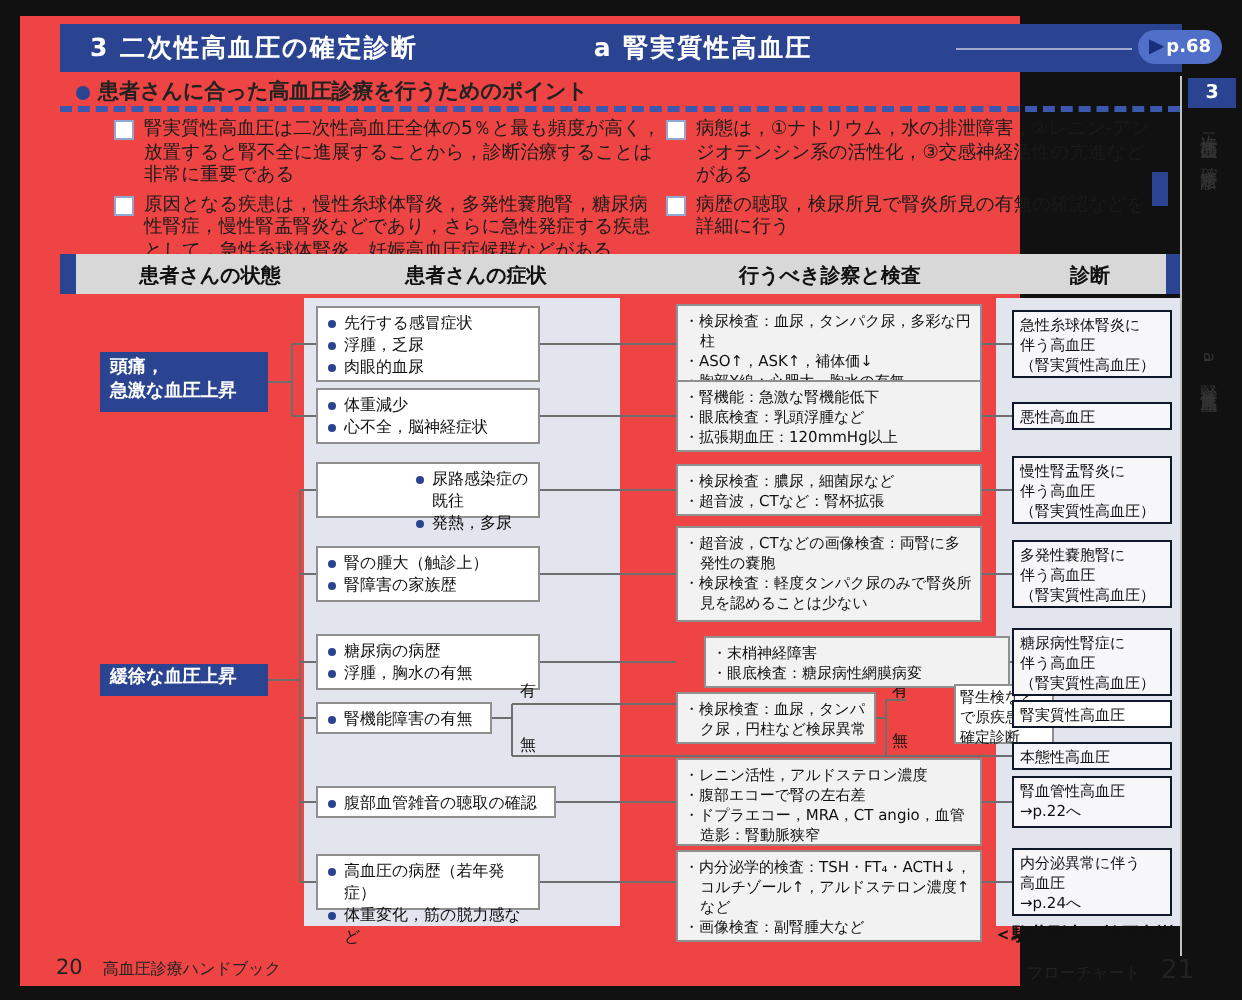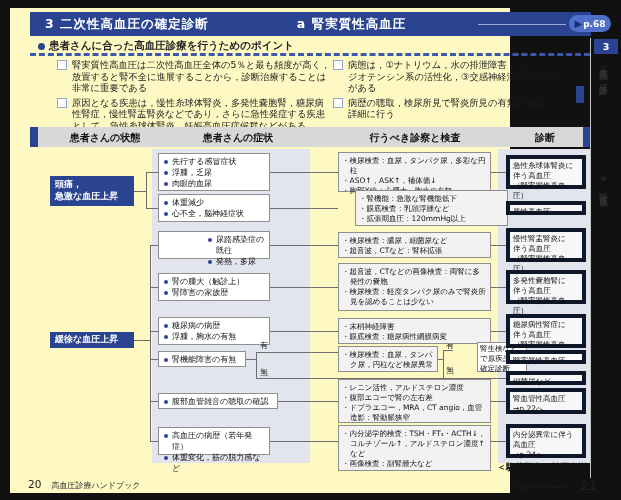--- a/index.html
+++ b/index.html
@@ -1,17 +1,17 @@
 <!DOCTYPE html>
 <html><head>
 <meta charset="utf-8">
 <style>
   html,body{margin:0;padding:0;background:#444;}
   #stage{position:relative;width:621px;height:500px;background:#111;font-family:"DejaVu Sans",sans-serif;overflow:hidden;}
-  #page{position:absolute;left:10px;top:8px;width:500px;height:485px;background:#fef9c3;}
+  #page{position:absolute;left:10px;top:8px;width:500px;height:485px;background:#ef4444;}
   .abs{position:absolute;}
   
   #hdr{left:20px;top:4px;width:561px;height:24px;background:#2a4492;color:#fff;display:flex;align-items:center;}
   #hdr .t1{margin-left:15px;font-size:12.5px;font-weight:bold;letter-spacing:1px;}
   #hdr .t2{margin-left:88px;font-size:12.5px;font-weight:bold;letter-spacing:1px;}
   #hdr .hline{position:absolute;left:448px;top:12px;width:88px;height:1px;background:rgba(255,255,255,.55);}
   #pill{position:absolute;left:539px;top:3px;width:42px;height:17px;background:#4f6fc8;border-radius:9px;color:#fff;display:flex;align-items:center;justify-content:center;font-size:9px;font-weight:bold;}
   #pill .arr{color:#16307c;font-size:10px;margin-right:1px;}
   
   #pts-head{left:28px;top:31px;font-size:10.5px;font-weight:bold;color:#222;display:flex;align-items:center;}
@@ -29,21 +29,21 @@
   .th{top:123px;font-size:10px;font-weight:bold;color:#111;text-align:center;}
   
   .panel{top:141px;height:314px;background:#e2e4ee;}
   
   .state{background:#2a4492;color:#fff;font-weight:bold;font-size:9px;line-height:12px;padding:2px 5px;box-sizing:border-box;}
   .sym{background:#fff;border:1px solid #8f8f8f;font-size:8px;line-height:11px;padding:2px 3px 2px 4px;box-sizing:border-box;color:#111;}
   .sym .li{padding-left:9px;position:relative;}
   .sym .li::before{content:"";position:absolute;left:1px;top:3.5px;width:4px;height:4px;border-radius:50%;background:#2a4492;}
   .exam{background:#f2f2f2;border:1px solid #8f8f8f;font-size:7.5px;line-height:10px;padding:2.5px 3px;box-sizing:border-box;color:#111;}
   .exam .li{padding-left:8px;text-indent:-8px;}
-  .diag{background:#f7f7fa;border:4px solid #0f172a;font-size:7.5px;line-height:10px;padding:1.5px 3px;box-sizing:border-box;color:#111;}
+  .diag{background:#f7f7fa;border:1px solid #0f172a;font-size:7.5px;line-height:10px;padding:1.5px 3px;box-sizing:border-box;color:#111;}
   .blabel{font-size:8px;color:#111;}
   #authors{left:420px;top:453px;width:166px;text-align:right;font-size:9px;font-weight:bold;color:#111;}
   
   #ftL{left:18px;top:470px;display:flex;align-items:baseline;color:#222;}
   #ftL .pn{font-size:10.5px;margin-right:10px;text-align:center;}
   #ftL .bk{font-size:8px;}
   #ftR{left:495px;top:470px;width:92px;display:flex;align-items:baseline;justify-content:flex-end;color:#222;}
   #ftR .sec{font-size:8px;margin-right:10px;}
   #ftR .pn{font-size:13px;}
   
@@ -162,34 +162,34 @@
   <div class="abs blabel" style="left:250px;top:332px;">有</div>
   <div class="abs blabel" style="left:250px;top:359px;">無</div>
   <div class="abs blabel" style="left:436px;top:332px;">有</div>
   <div class="abs blabel" style="left:436px;top:357px;">無</div>
 
   <div class="abs exam" style="left:328px;top:144px;width:153px;height:40px;">
     <div class="li">・検尿検査：血尿，タンパク尿，多彩な円柱</div>
     <div class="li">・ASO↑，ASK↑，補体価↓</div>
     <div class="li">・胸部X線：心肥大，胸水の有無</div>
   </div>
-  <div class="abs exam" style="left:328px;top:182px;width:153px;height:36px;margin-left:17px;">
+  <div class="abs exam" style="left:328px;top:182px;width:153px;height:36px;">
     <div class="li">・腎機能：急激な腎機能低下</div>
     <div class="li">・眼底検査：乳頭浮腫など</div>
     <div class="li">・拡張期血圧：120mmHg以上</div>
   </div>
   <div class="abs exam" style="left:328px;top:224px;width:153px;height:26px;">
     <div class="li">・検尿検査：膿尿，細菌尿など</div>
     <div class="li">・超音波，CTなど：腎杯拡張</div>
   </div>
   <div class="abs exam" style="left:328px;top:255px;width:153px;height:48px;">
     <div class="li">・超音波，CTなどの画像検査：両腎に多発性の嚢胞</div>
     <div class="li">・検尿検査：軽度タンパク尿のみで腎炎所見を認めることは少ない</div>
   </div>
-  <div class="abs exam" style="left:328px;top:310px;width:153px;height:26px;">
+  <div class="abs exam" style="left:342px;top:310px;width:153px;height:26px;">
     <div class="li">・末梢神経障害</div>
     <div class="li">・眼底検査：糖尿病性網膜病変</div>
   </div>
   <div class="abs exam" style="left:328px;top:338px;width:100px;height:26px;">
     <div class="li">・検尿検査：血尿，タンパク尿，円柱など検尿異常</div>
   </div>
   <div class="abs exam" style="left:328px;top:371px;width:153px;height:44px;">
     <div class="li">・レニン活性，アルドステロン濃度</div>
     <div class="li">・腹部エコーで腎の左右差</div>
     <div class="li">・ドプラエコー，MRA，CT angio，血管造影：腎動脈狭窄</div>
@@ -225,21 +225,21 @@
   </div>
   <div class="abs diag" style="left:496px;top:306px;width:80px;height:34px;">
     <div>糖尿病性腎症に</div>
     <div>伴う高血圧</div>
     <div>（腎実質性高血圧）</div>
   </div>
   <div class="abs diag" style="left:496px;top:342px;width:80px;height:14px;background:#fff;">
     <div>腎実質性高血圧</div>
   </div>
   <div class="abs diag" style="left:496px;top:363px;width:80px;height:14px;">
-    <div>細菌尿など</div>
+    <div>本態性高血圧</div>
   </div>
   <div class="abs diag" style="left:496px;top:380px;width:80px;height:26px;">
     <div>腎血管性高血圧</div>
     <div>→p.22へ</div>
   </div>
   <div class="abs diag" style="left:496px;top:416px;width:80px;height:34px;">
     <div>内分泌異常に伴う</div>
     <div>高血圧</div>
     <div>→p.24へ</div>
   </div>

